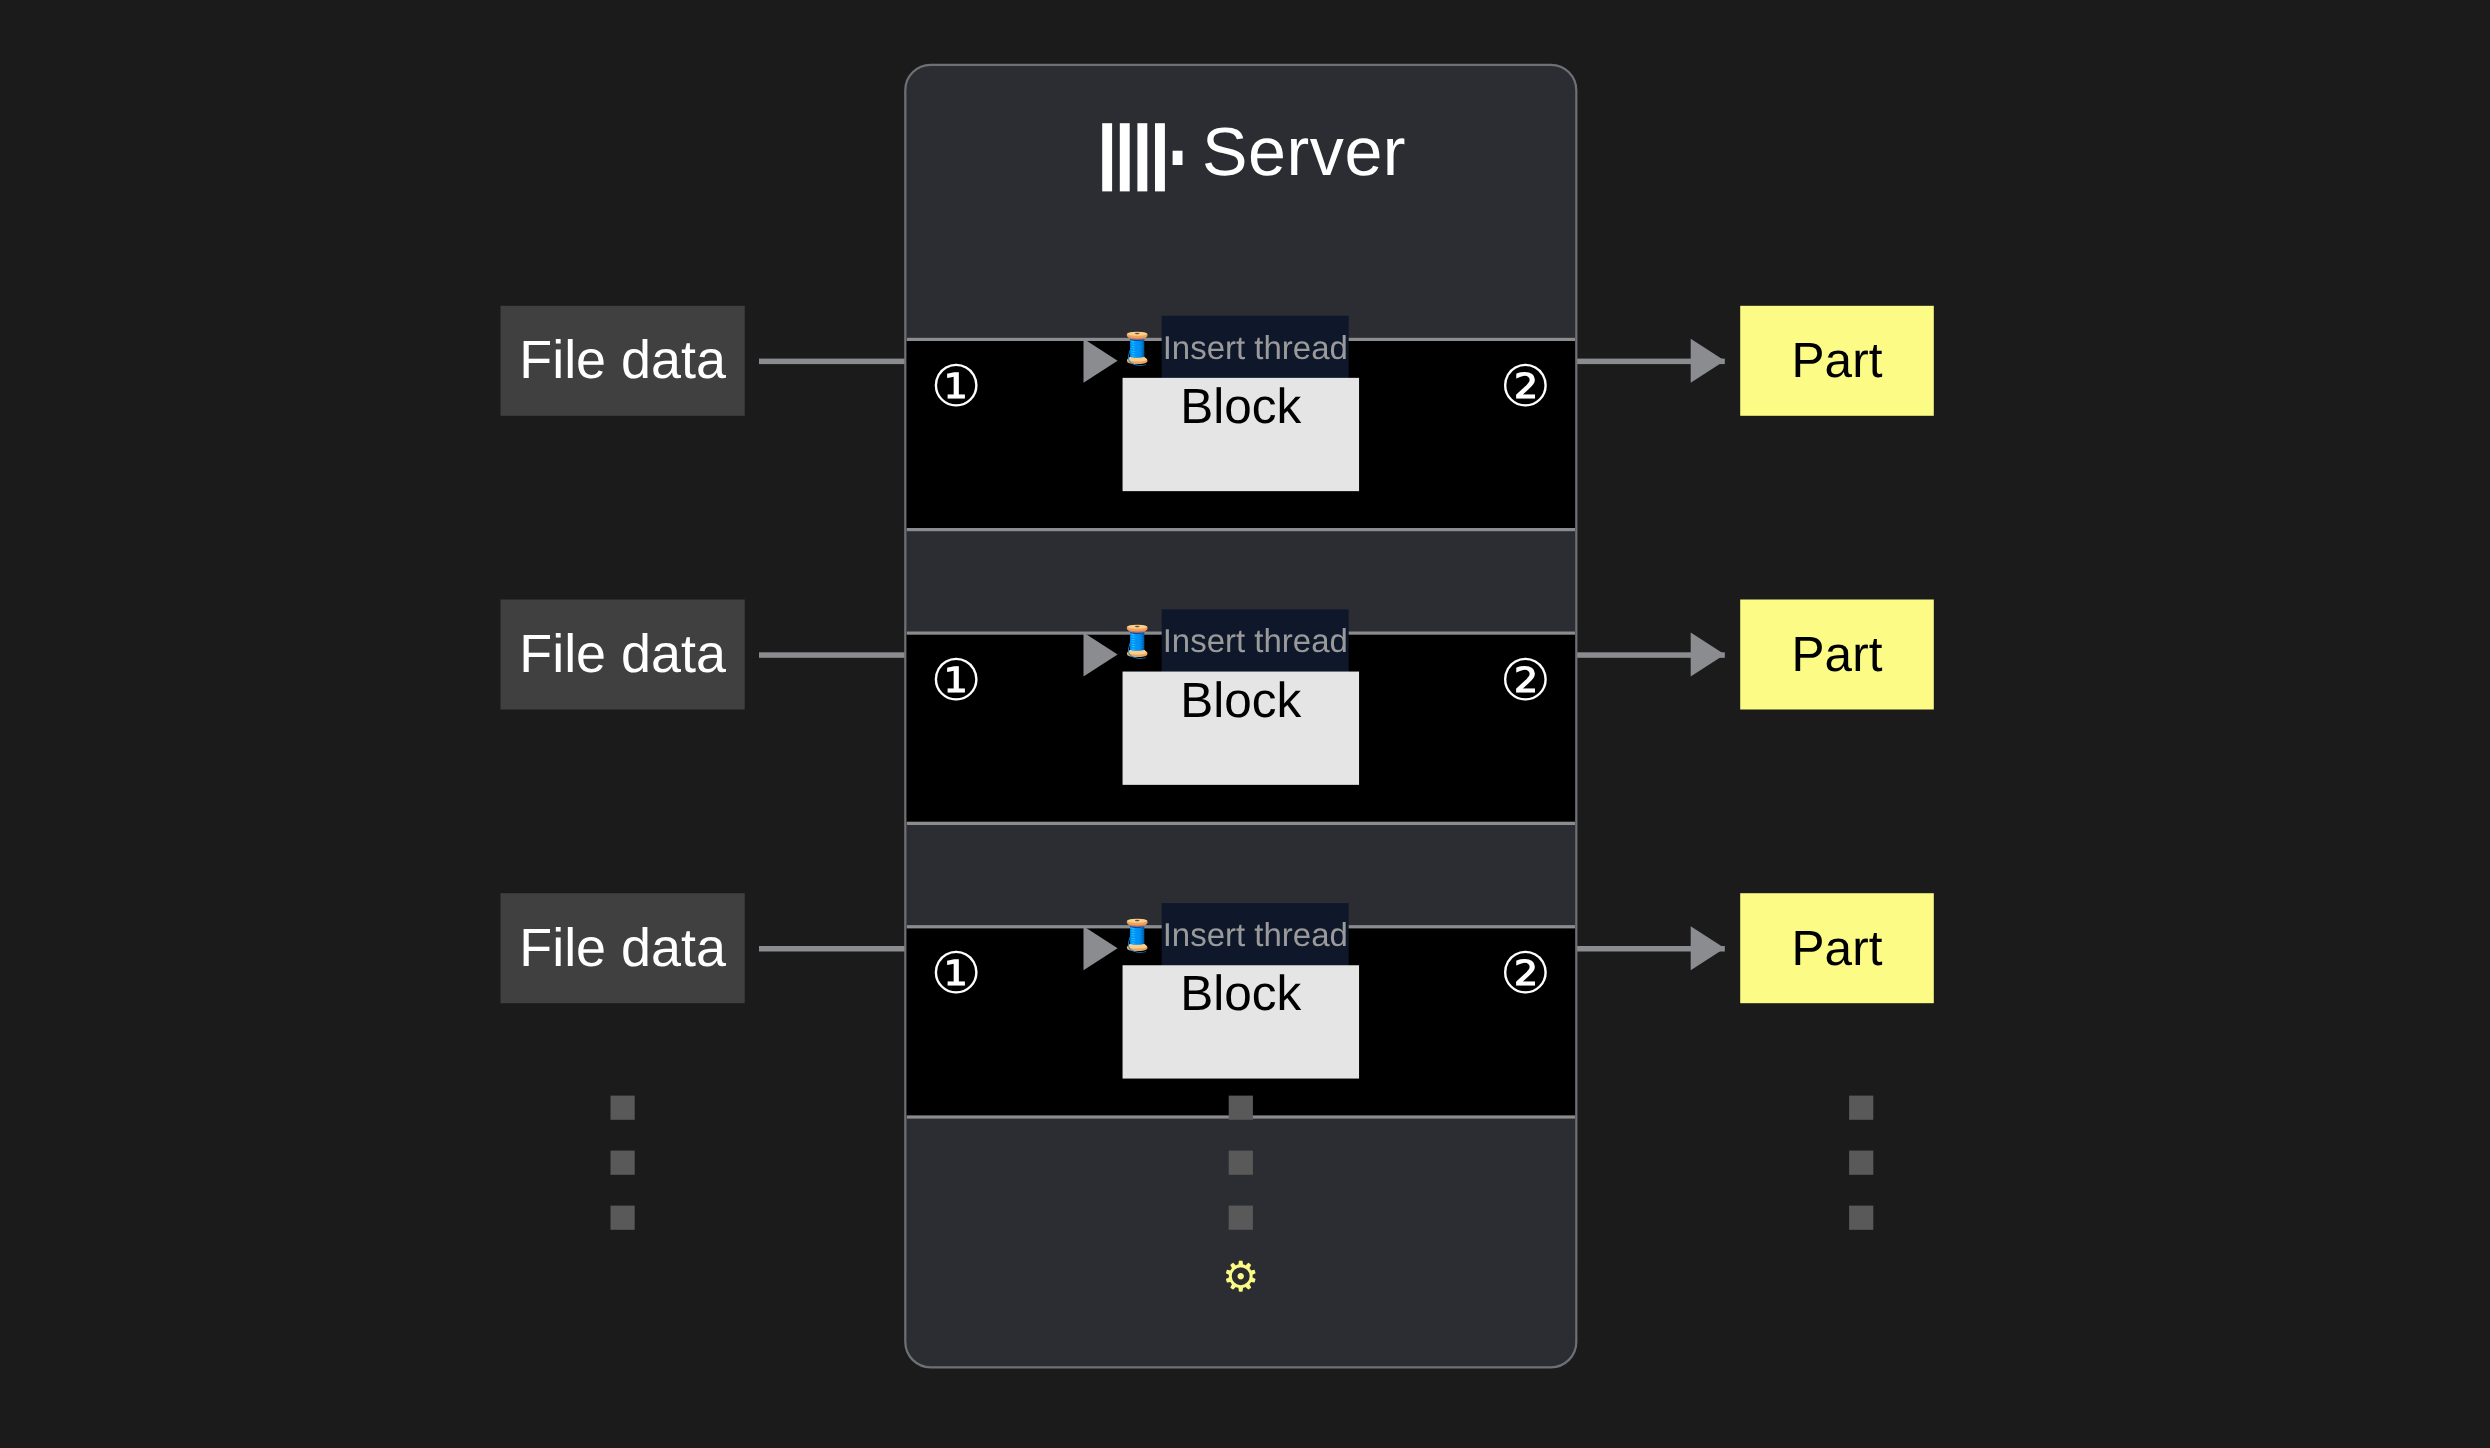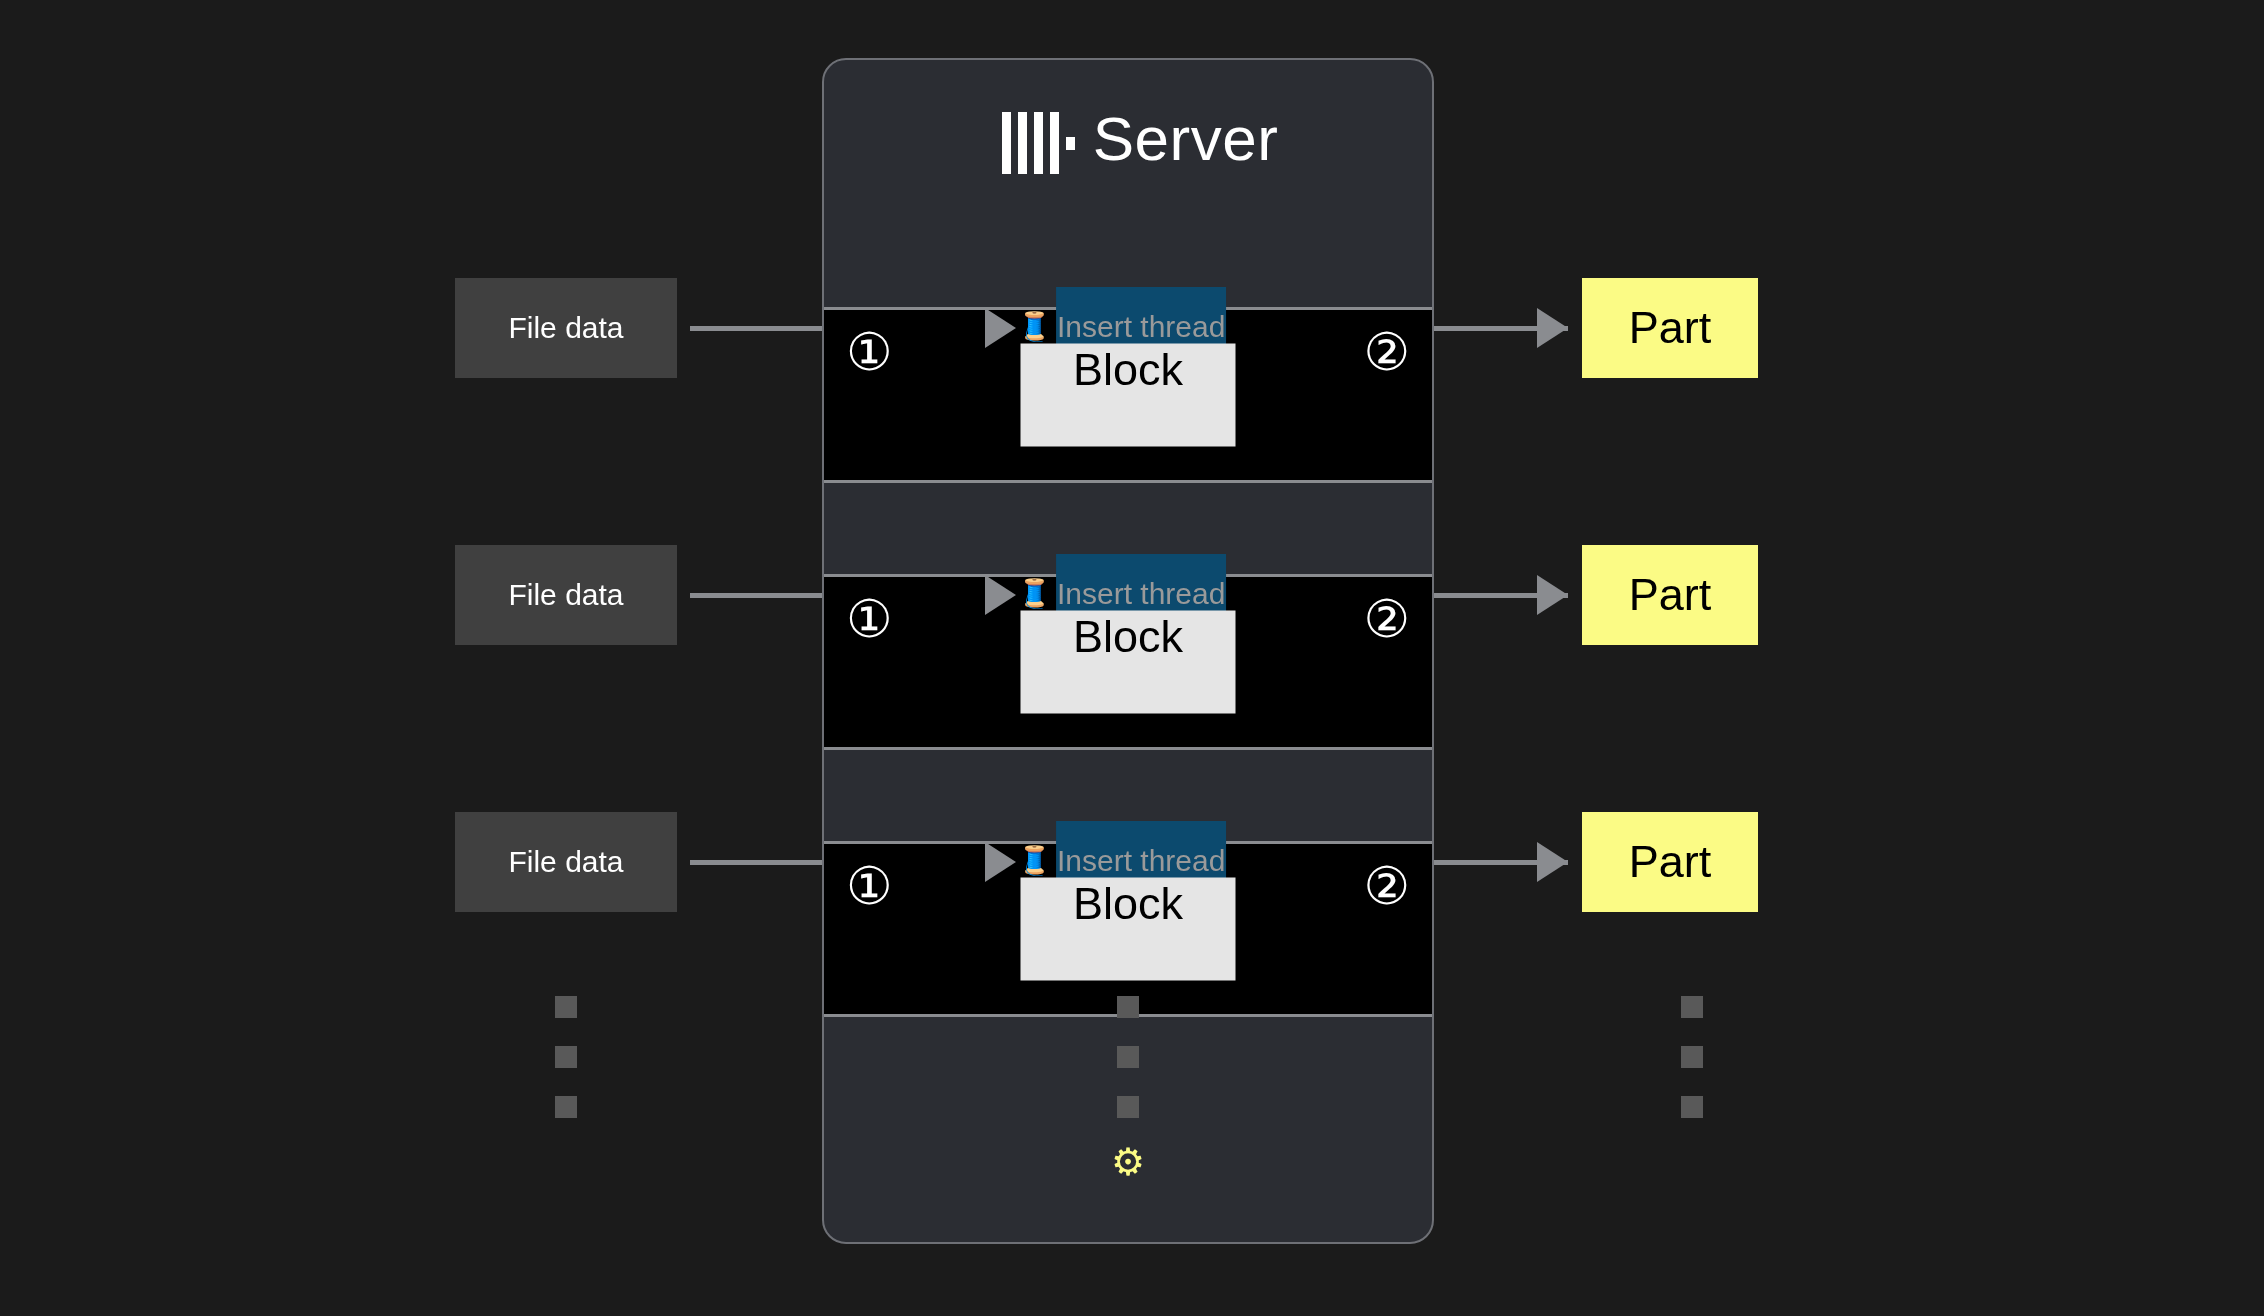--- a/index.html
+++ b/index.html
@@ -99,21 +99,21 @@
     font-size: 30px;
     line-height: 44px;
     white-space: nowrap;
     z-index: 4;
   }
   .spool-icon {
     font-size: 28px;
     line-height: 44px;
     filter: saturate(1.1);
   }
-  .lane-label .txt { background: #0c4a6e; padding: 18px 1px; }
+  .lane-label .txt { background: #0f172a; padding: 8px 1px; }
 
   .block-box {
     position: absolute;
     left: 50%;
     top: 50%;
     transform: translate(-50%, -50%);
     width: 215px;
     height: 103px;
     background: #e5e5e5;
     color: #000000;
@@ -141,21 +141,21 @@
     align-items: center;
     justify-content: center;
     z-index: 3;
   }
   .file-box {
     left: 455px;
     width: 222px;
     height: 100px;
     background: #404040;
     color: #ffffff;
-    font-size: 30px;
+    font-size: 49px;
   }
   .part-box {
     left: 1582px;
     width: 176px;
     height: 100px;
     background: #fbfb85;
     color: #000000;
     font-size: 45px;
   }
   .r1 { top: 278px; }

